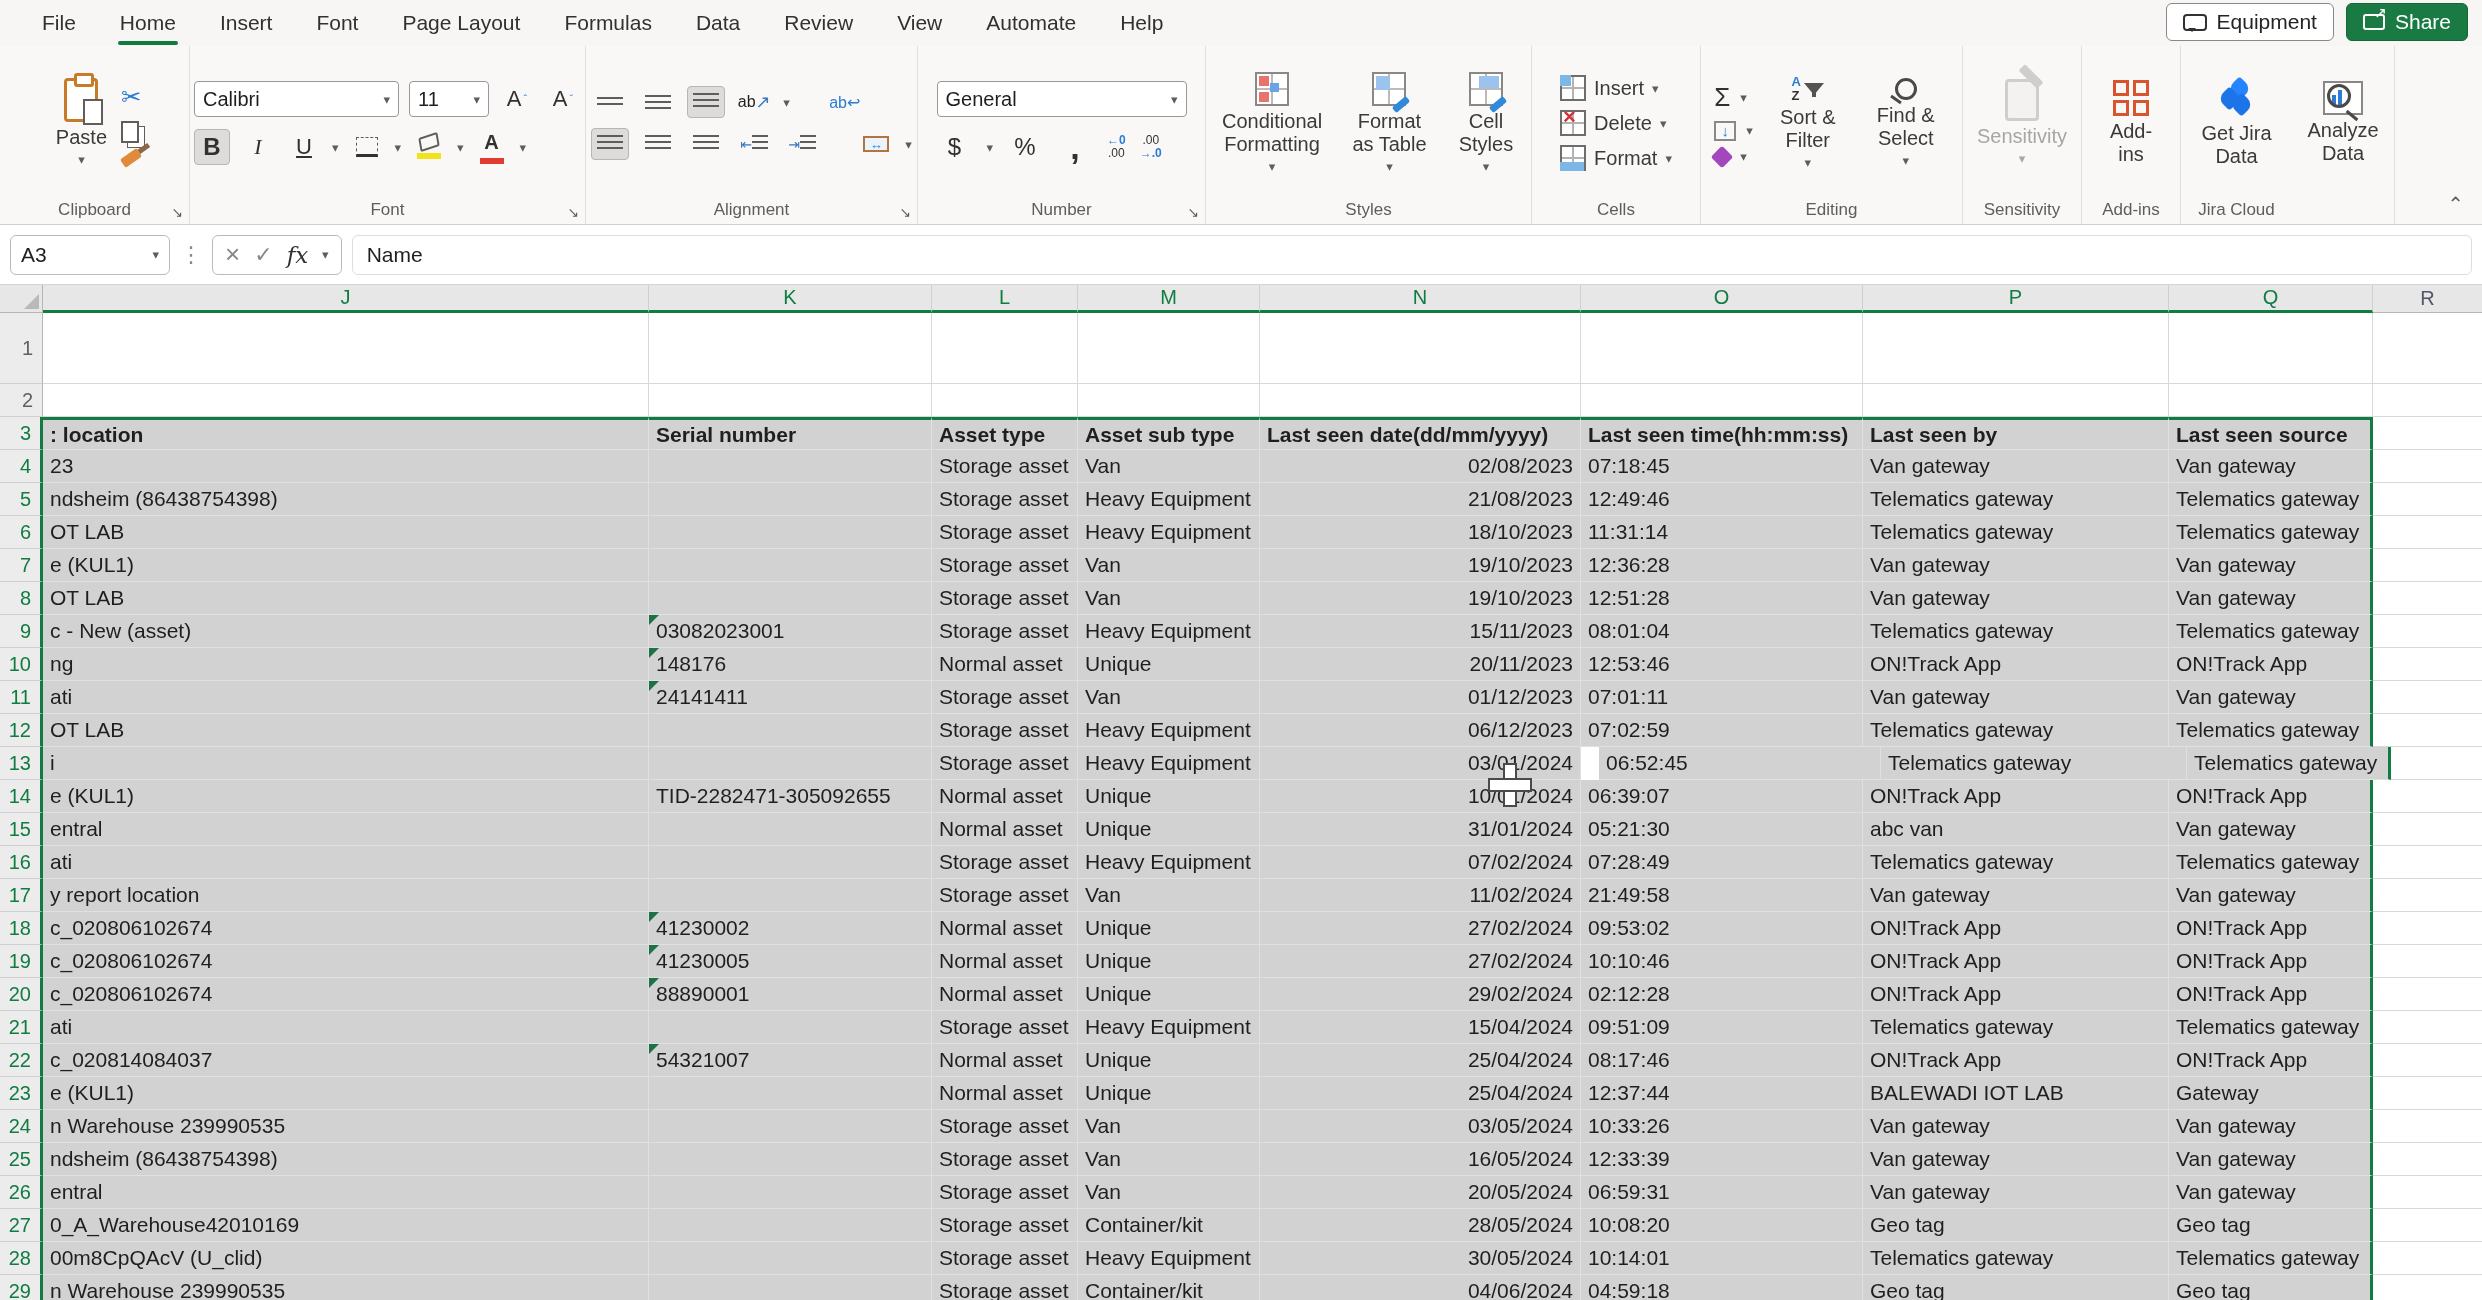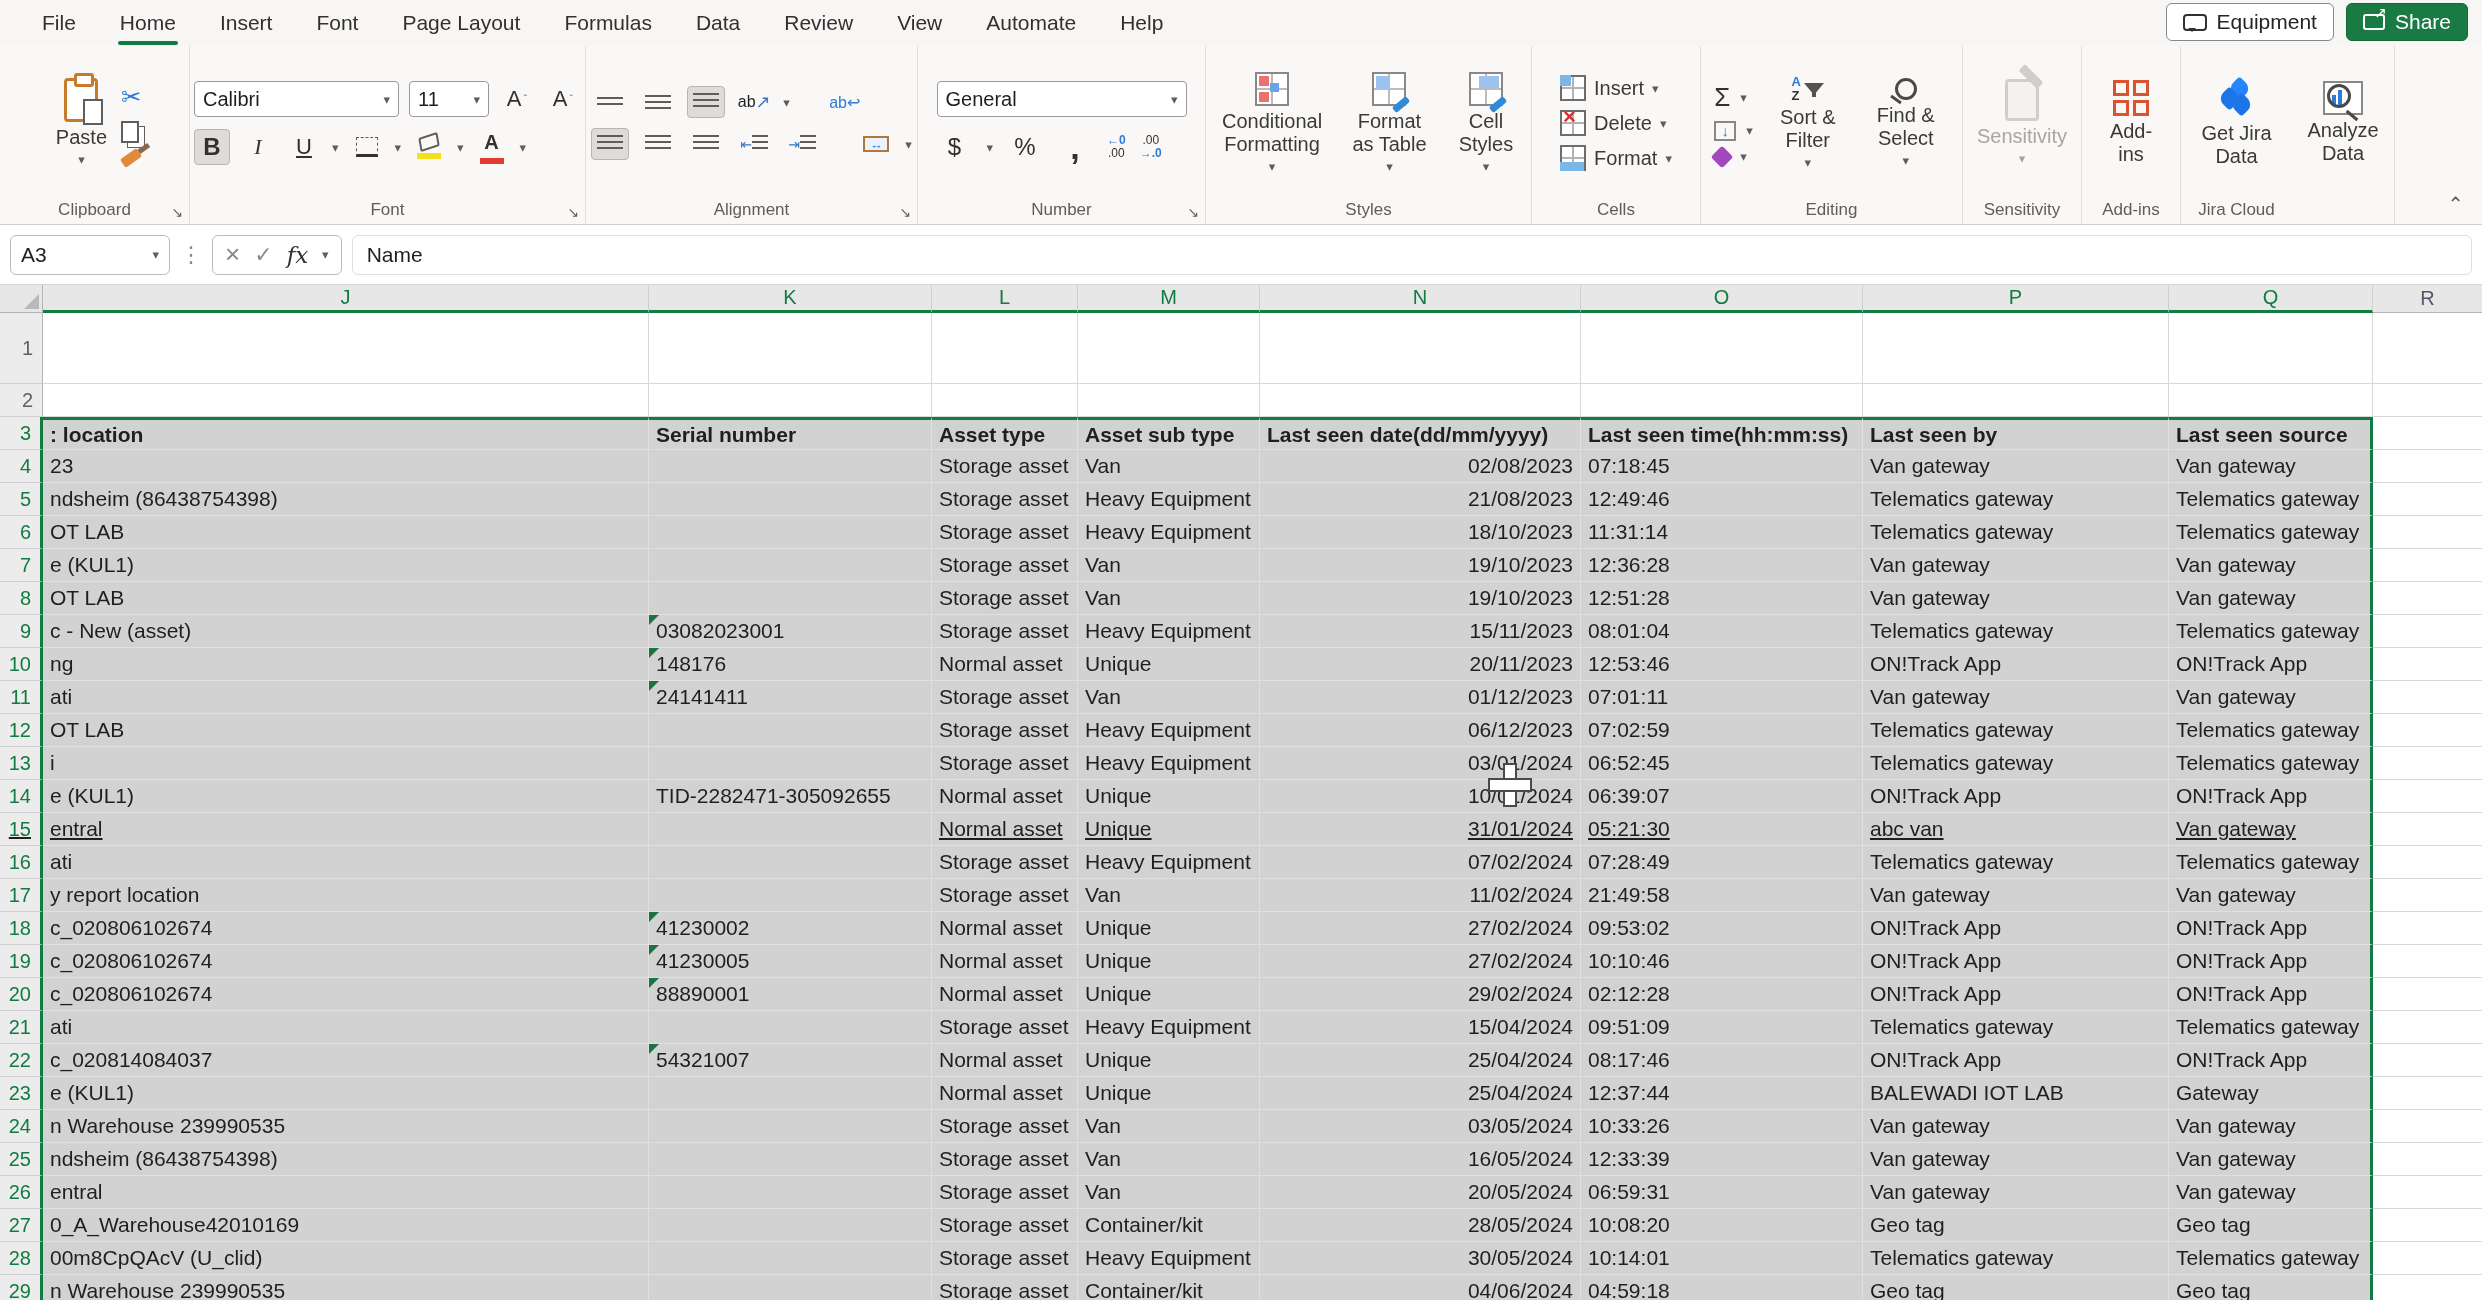--- a/index.html
+++ b/index.html
@@ -593,38 +593,38 @@
         <div class="cell sel sel-right" style="width: 204px;">Telematics gateway</div>
         <div class="cell" style="width: 110px;"></div>
       </div>
       <div class="grow" style="height: 33px;">
         <div class="gutter sel">13</div>
         <div class="cell sel" style="width: 606px;">i</div>
         <div class="cell sel" style="width: 283px;"></div>
         <div class="cell sel" style="width: 146px;">Storage asset</div>
         <div class="cell sel" style="width: 182px;">Heavy Equipment</div>
         <div class="cell sel num" style="width: 321px;">03/01/2024</div>
-        <div class="cell sel" style="width: 282px;">06:52:45</div>
+        <div class="cell sel" style="width: 282px; margin-left: 18px;">06:52:45</div>
         <div class="cell sel" style="width: 306px;">Telematics gateway</div>
         <div class="cell sel sel-right" style="width: 204px;">Telematics gateway</div>
         <div class="cell" style="width: 110px;"></div>
       </div>
       <div class="grow" style="height: 33px;">
         <div class="gutter sel">14</div>
         <div class="cell sel" style="width: 606px;">e (KUL1)</div>
         <div class="cell sel" style="width: 283px;">TID-2282471-305092655</div>
         <div class="cell sel" style="width: 146px;">Normal asset</div>
         <div class="cell sel" style="width: 182px;">Unique</div>
         <div class="cell sel num" style="width: 321px;">10/01/2024</div>
         <div class="cell sel" style="width: 282px;">06:39:07</div>
         <div class="cell sel" style="width: 306px;">ON!Track App</div>
         <div class="cell sel sel-right" style="width: 204px;">ON!Track App</div>
         <div class="cell" style="width: 110px;"></div>
       </div>
-      <div class="grow" style="height: 33px; text-decoration: underline;">
+      <div class="grow" style="height: 33px;">
         <div class="gutter sel">15</div>
         <div class="cell sel" style="width: 606px;">entral</div>
         <div class="cell sel" style="width: 283px;"></div>
         <div class="cell sel" style="width: 146px;">Normal asset</div>
         <div class="cell sel" style="width: 182px;">Unique</div>
         <div class="cell sel num" style="width: 321px;">31/01/2024</div>
         <div class="cell sel" style="width: 282px;">05:21:30</div>
         <div class="cell sel" style="width: 306px;">abc van</div>
         <div class="cell sel sel-right" style="width: 204px;">Van gateway</div>
         <div class="cell" style="width: 110px;"></div>

